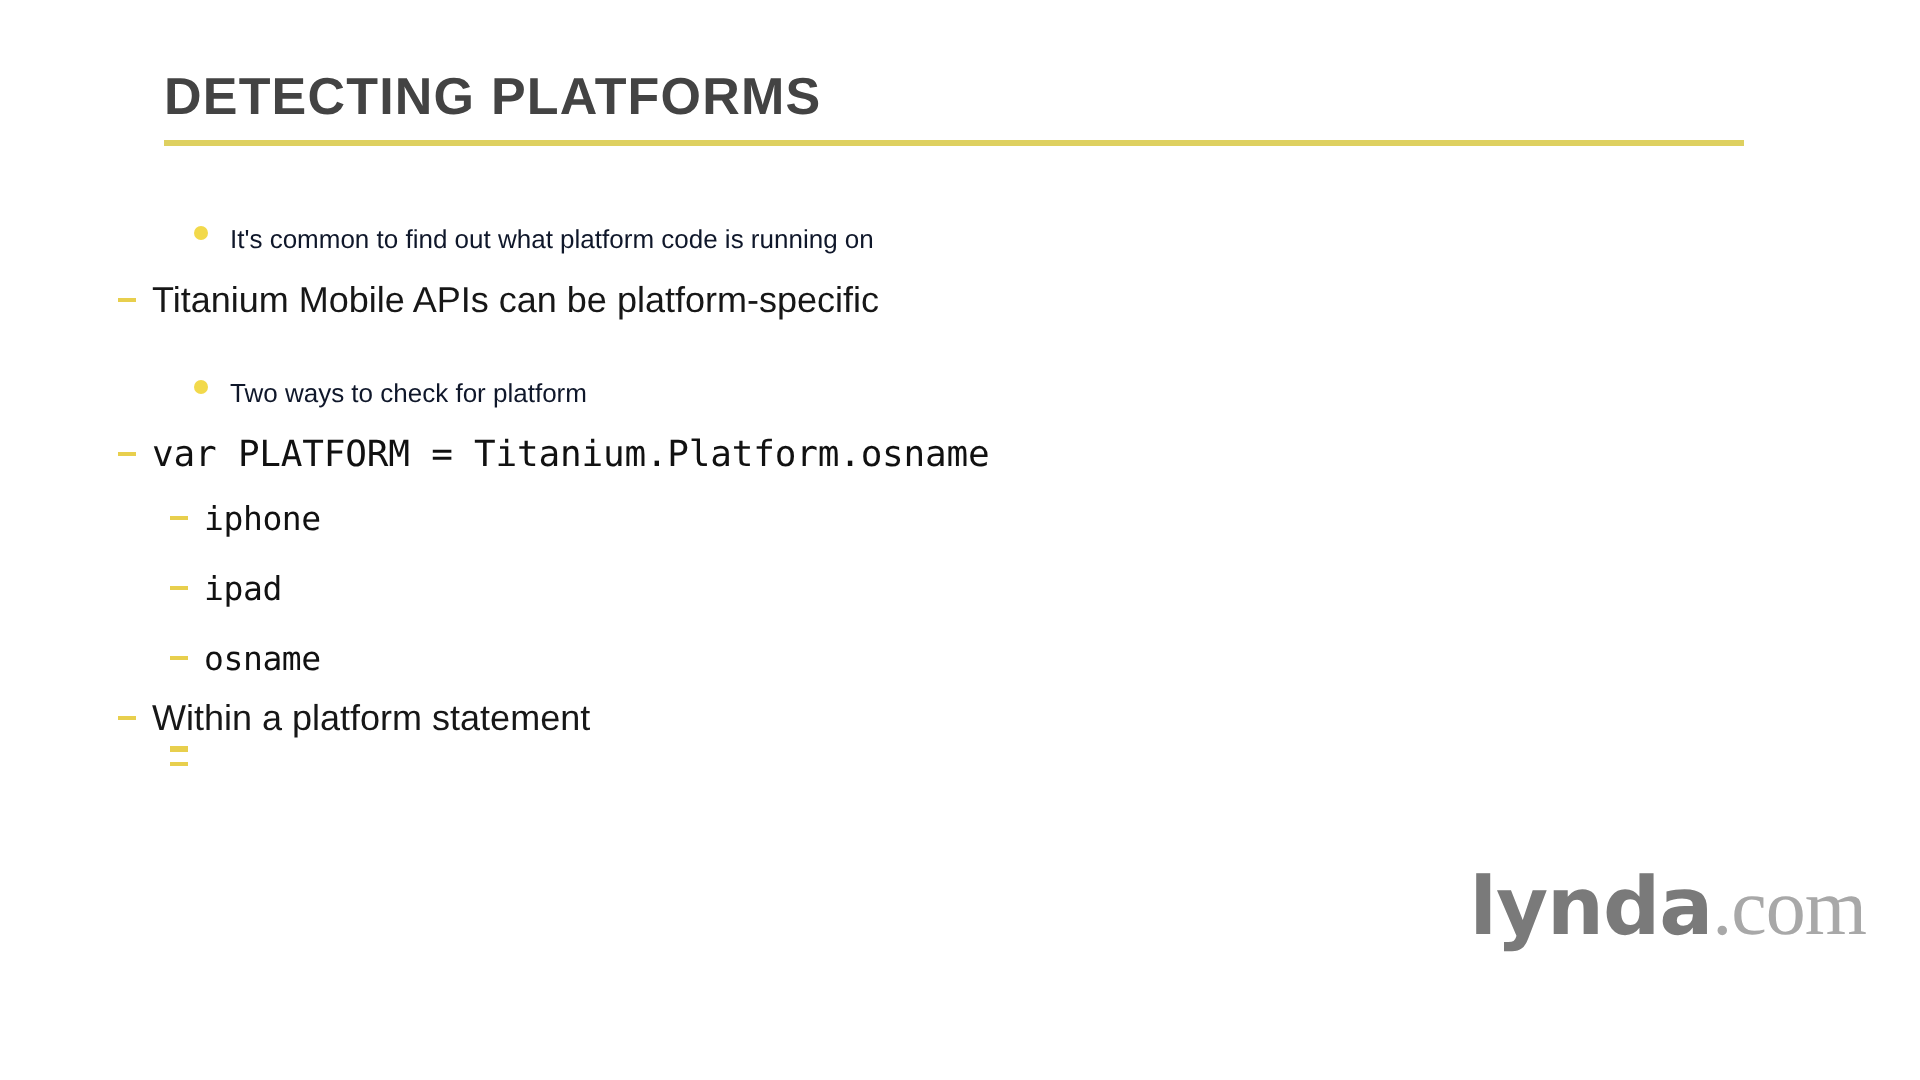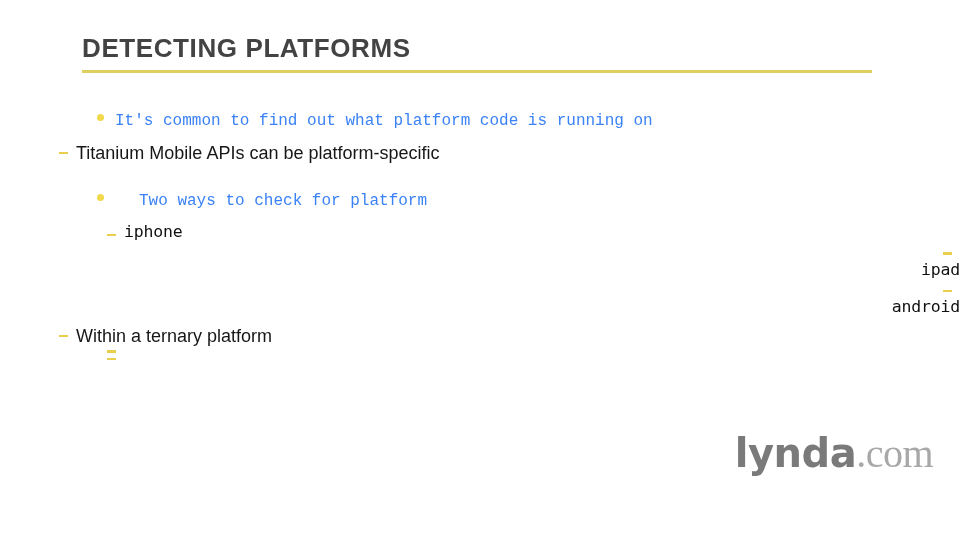--- a/index.html
+++ b/index.html
@@ -82,27 +82,27 @@
     background: #e8cf4d;
     margin-right: 8px;
     transform: translateY(-5px);
   }
 
   .txt { display: inline-block; }
 
   
   .lvl1 { padding-left: 97px; }
   .lvl2 { padding-left: 59px; }
-  .lvl3 { padding-left: 107px; align-items: flex-end; }
+  .lvl3 { padding-left: 85px; }
 
   
   .t-l1 {
-    font-size: 16px;
-    font-family: Liberation Mono, monospace;
-    color: #3b82f6;
+    font-size: 13px;
+    font-family: Liberation Sans, sans-serif;
+    color: #0f172a;
   }
   .t-l2 {
     font-size: 18px;
     font-family: "Liberation Sans", sans-serif;
     color: #171717;
   }
   .t-l3 {
     font-size: 16.5px;
     font-family: "Liberation Sans", sans-serif;
     color: #171717;
@@ -116,24 +116,24 @@
   .mono-l3 {
     font-size: 16.5px;
     font-family: "DejaVu Sans Mono", monospace;
     color: #111111;
     letter-spacing: -0.2px;
   }
 
   
   .r-b1      { margin-top: 0px; }
   .r-b1sub   { margin-top: 13px; }
-  .r-b2      { margin-top: 28px; gap: 24px; }
+  .r-b2      { margin-top: 28px; }
   .r-b2code  { margin-top: 13px; }
   .r-opt     { margin-top: 12px; }
-  .r-opt2    { margin-top: 16px; flex-direction: column; }
+  .r-opt2    { margin-top: 16px; }
   .r-within  { margin-top: 10px; }
   .r-tern    { margin-top: 8px; }
   .r-see     { margin-top: 5px; }
 
   
   .logo {
     position: absolute;
     right: 27px;
     bottom: 14px;
     font-size: 40px;
@@ -173,39 +173,43 @@
     <div class="line lvl2 r-b1sub">
       <span class="marker dash"></span>
       <span class="txt t-l2">Titanium Mobile APIs can be platform-specific</span>
     </div>
 
     <div class="line lvl1 r-b2">
       <span class="marker dot"></span>
       <span class="txt t-l1">Two ways to check for platform</span>
     </div>
 
+    <div class="line lvl2 r-b2code">
+      <span class="marker dash"></span>
+      <span class="txt mono-l2">var PLATFORM = Titanium.Platform.osname</span>
+    </div>
 
     <div class="line lvl3 r-opt">
       <span class="marker dash"></span>
       <span class="txt mono-l3">iphone</span>
     </div>
 
     <div class="line lvl3 r-opt2">
       <span class="marker dash"></span>
       <span class="txt mono-l3">ipad</span>
     </div>
 
     <div class="line lvl3 r-opt2">
       <span class="marker dash"></span>
-      <span class="txt mono-l3">android</span>
+      <span class="txt mono-l3">osname</span>
     </div>
 
     <div class="line lvl2 r-within">
       <span class="marker dash"></span>
-      <span class="txt t-l2">Within a ternary platform</span>
+      <span class="txt t-l2">Within a platform statement</span>
     </div>
 
     <div class="line lvl3 r-tern">
       <span class="marker dash"></span>
     </div>
 
     <div class="line lvl3 r-see">
       <span class="marker dash"></span>
     </div>
 

